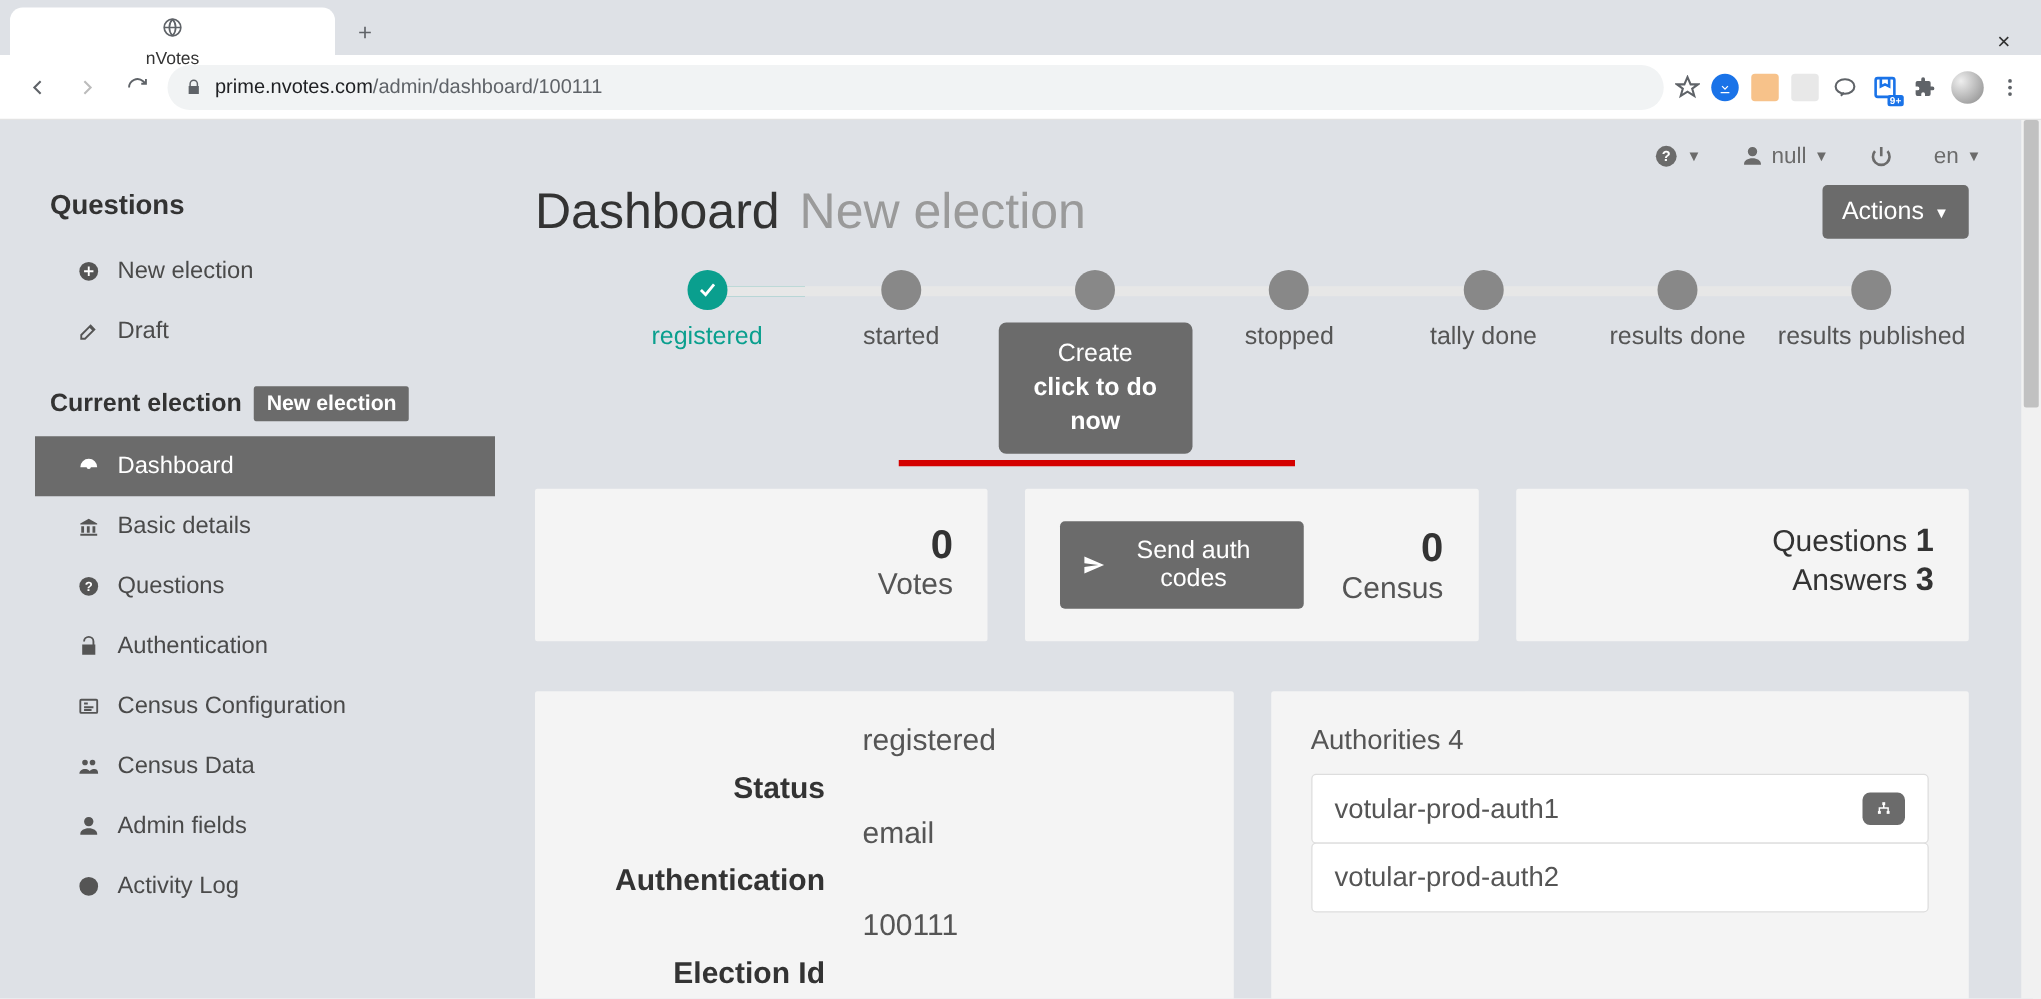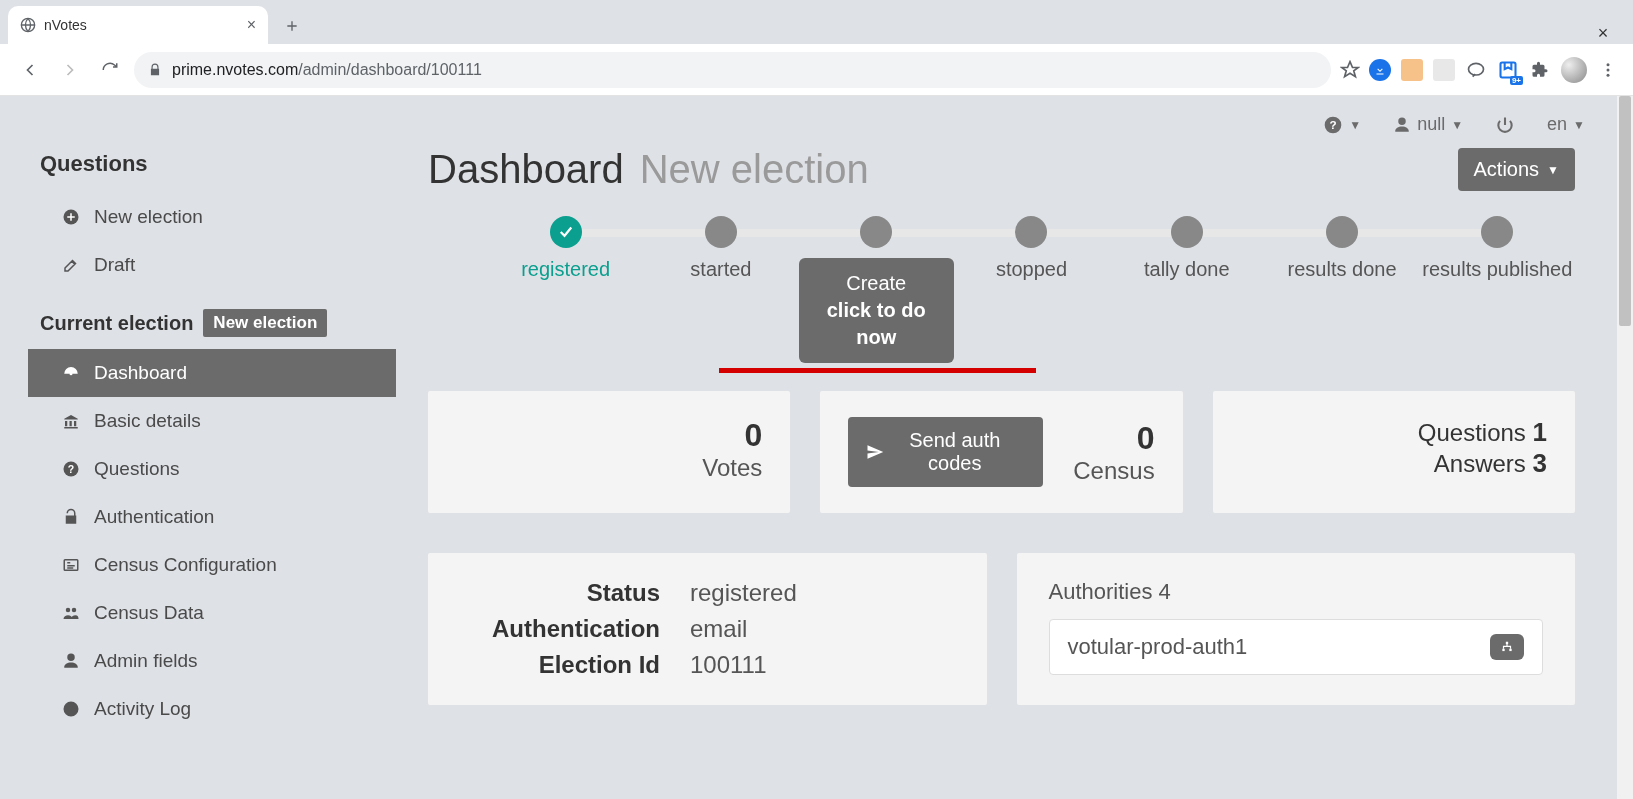--- a/index.html
+++ b/index.html
@@ -1,21 +1,21 @@
 <!DOCTYPE html>
 <html><head>
 <meta charset="utf-8">
 <style>
   * { box-sizing: border-box; margin: 0; padding: 0; }
   body { font-family: -apple-system, BlinkMacSystemFont, "Segoe UI", Helvetica, Arial, sans-serif; background:#fff; overflow:hidden; }
 
   
   .browser-chrome { width:1633px; background:#dee1e6; }
   .tab-strip { display:flex; align-items:flex-end; height:44px; padding:6px 8px 0 8px; }
-  .tab { background:#fff; border-radius:10px 10px 0 0; display:flex; align-items:center; gap:8px; padding:8px 12px; width:260px; height:38px; font-size:14px; color:#333; }
+  .tab { background:#fff; border-radius:10px 10px 0 0; display:flex; align-items:center; gap:8px; padding:8px 12px; width:260px; height:38px; font-size:14px; color:#333;flex-direction:column; }
   .tab .globe { width:16px;height:16px; color:#5f6368; }
   .tab .tab-close { margin-left:auto; color:#5f6368; font-size:16px; cursor:pointer; }
   .newtab { width:28px;height:28px; display:flex;align-items:center;justify-content:center; color:#5f6368; margin-left:10px; margin-bottom:4px; cursor:pointer; }
   .window-close { margin-left:auto; width:44px; display:flex;align-items:center;justify-content:center; color:#333; font-size:18px; cursor:pointer; }
 
   .addr-bar { background:#fff; height:52px; display:flex; align-items:center; padding:0 14px; gap:8px; border-bottom:1px solid #e3e3e3; }
   .nav-btn { width:32px;height:32px; display:flex;align-items:center;justify-content:center; color:#5f6368; border-radius:50%; cursor:pointer; font-size:18px; }
   .nav-btn.disabled { color:#bcbcbc; }
   .omnibox { flex:1; display:flex; align-items:center; background:#f1f3f4; border-radius:20px; height:36px; padding:0 14px; gap:10px; font-size:16px; }
   .lock { color:#5f6368; font-size:14px; }
@@ -76,21 +76,21 @@
   .send-btn { background:#6b6b6b; color:#fff; border:none; font-size:20px; padding:12px 18px; border-radius:4px; display:flex; align-items:center; cursor:pointer; }
   .qa-card { text-align:right; font-size:24px; color:#333; }
   .qa-card b { font-size:26px; }
 
   
   .panels { display:flex; gap:30px; margin-top:40px; }
   .panel { background:#f4f4f4; border-radius:2px; padding:26px 32px; }
   .panel.left { flex:1; }
   .panel.right { flex:1; }
   .kv { display:grid; grid-template-columns: 200px 1fr; row-gap:8px; column-gap:30px; font-size:24px; }
-  .kv .k { text-align:right; font-weight:700; color:#333; }
+  .kv .k { text-align:right; font-weight:700; color:#333;margin-top:38px; }
   .kv .v { color:#555; }
   .auth-hdr { font-size:22px; color:#555; margin-bottom:14px; }
   .auth-row { background:#fff; border:1px solid #ddd; border-radius:4px; padding:14px 18px; font-size:22px; color:#555; display:flex; align-items:center; margin-bottom:-1px; }
   .auth-row .conn { margin-left:auto; background:#6b6b6b; color:#fff; border-radius:6px; width:34px;height:26px; display:flex;align-items:center;justify-content:center; }
 
   svg { display:block; }
 </style>
 </head>
 <body>
 
@@ -412,20 +412,23 @@
                 <span>votular-prod-auth1</span>
                 <span class="conn">
                   <svg viewBox="0 0 24 24" width="16" height="14" fill="#fff">
                       <rect x="10" y="3" width="4" height="4"></rect>
                       <rect x="4" y="15" width="4" height="4"></rect>
                       <rect x="16" y="15" width="4" height="4"></rect>
                       <path d="M12 7v4M6 15v-4h12v4" stroke="#fff" stroke-width="2" fill="none"></path>
                     </svg>
                 </span>
               </div>
+              <div class="auth-row">
+                <span>votular-prod-auth2</span>
+              </div>
             </div>
           </div>
 
         </main>
       </div>
     </div>
   </div>
 </div>
 
 </body></html>

